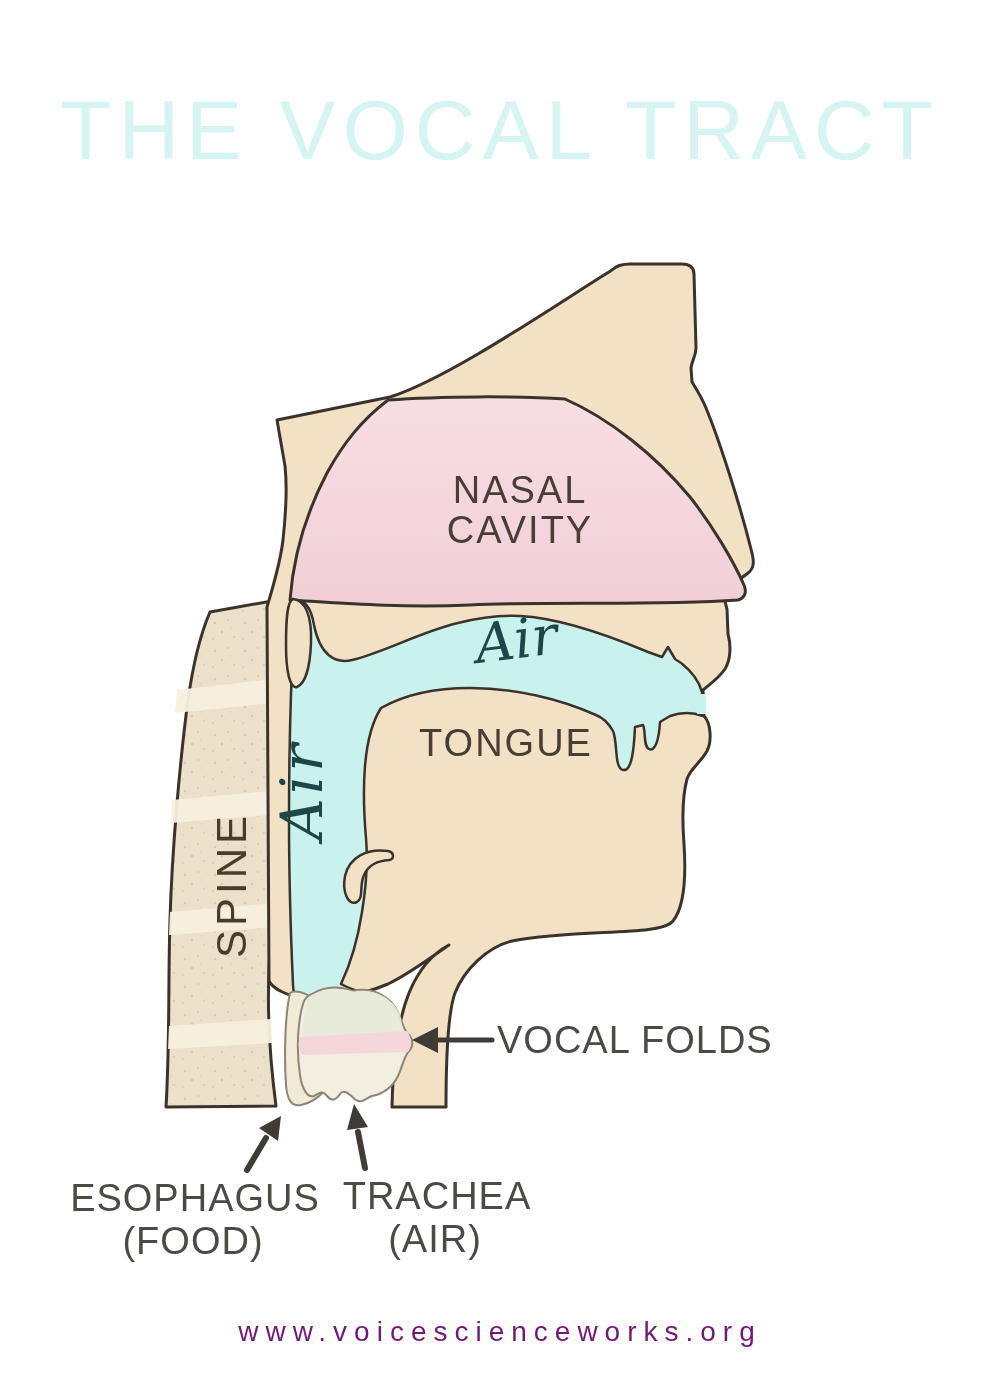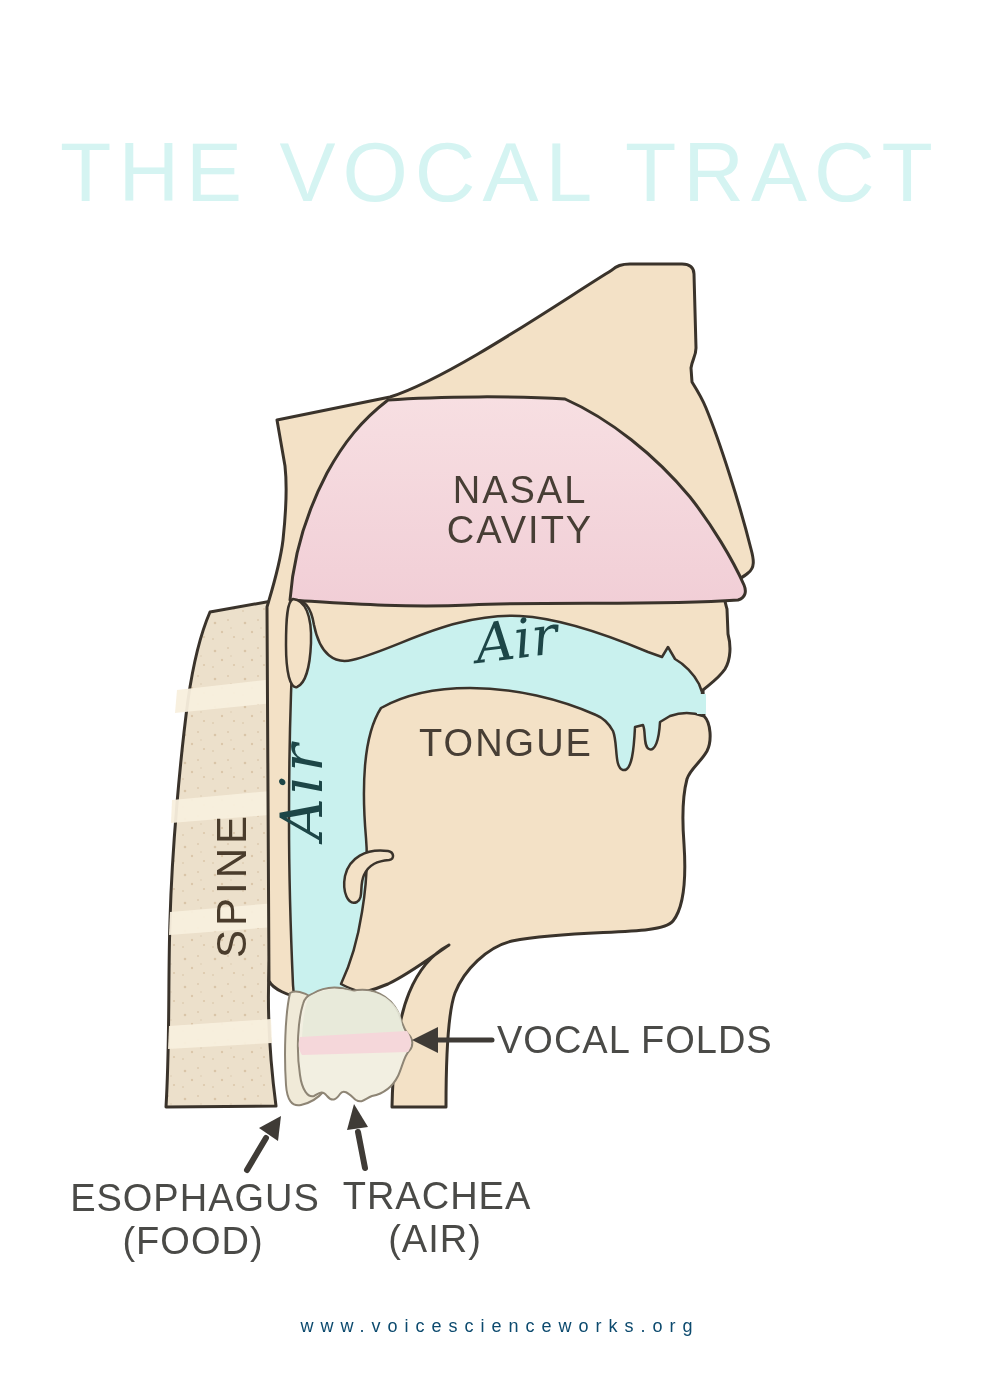--- a/index.html
+++ b/index.html
@@ -1,21 +1,21 @@
 <!DOCTYPE html>
 <html><head>
 <meta charset="utf-8">
 <style>
   html,body{margin:0;padding:0;background:#ffffff;}
   .page{position:relative;width:1000px;height:1376px;background:#ffffff;overflow:hidden;
         font-family:"Liberation Sans",sans-serif;}
   .title{position:absolute;left:0;top:82px;width:1000px;text-align:center;
-         font-size:84px;font-weight:400;letter-spacing:7px;color:#d5f4f2;white-space:nowrap;margin-top:42px;}
+         font-size:84px;font-weight:400;letter-spacing:7px;color:#d5f4f2;white-space:nowrap;}
   .footer{position:absolute;left:0;top:1316px;width:1000px;text-align:center;
-          font-size:18px;letter-spacing:7px;color:#0c4a6e;white-space:nowrap;}
+          font-size:28px;letter-spacing:7px;color:#701a75;white-space:nowrap;}
   svg{position:absolute;left:0;top:0;}
   .outlined{stroke:#3a332b;stroke-width:3;stroke-linejoin:round;stroke-linecap:round;}
   .thin-outlined{stroke:#3a332b;stroke-width:2.5;stroke-linejoin:round;}
   .soft-outlined{stroke:#8e8575;stroke-width:2;stroke-linejoin:round;}
   .no-stroke{stroke:none;}
   .label-sans{font-family:"Liberation Sans",sans-serif;font-size:38px;fill:#473e35;letter-spacing:2px;}
   .label-sans-sm{font-family:"Liberation Sans",sans-serif;font-size:38px;fill:#4a4a47;letter-spacing:1px;}
   .air-text{font-family:"DejaVu Serif",serif;font-style:italic;fill:#1d4647;}
   .spine-text{font-family:"Liberation Sans",sans-serif;font-size:42px;fill:#4a3c2c;letter-spacing:4px;}
   .arrow{fill:#3f3b36;}

